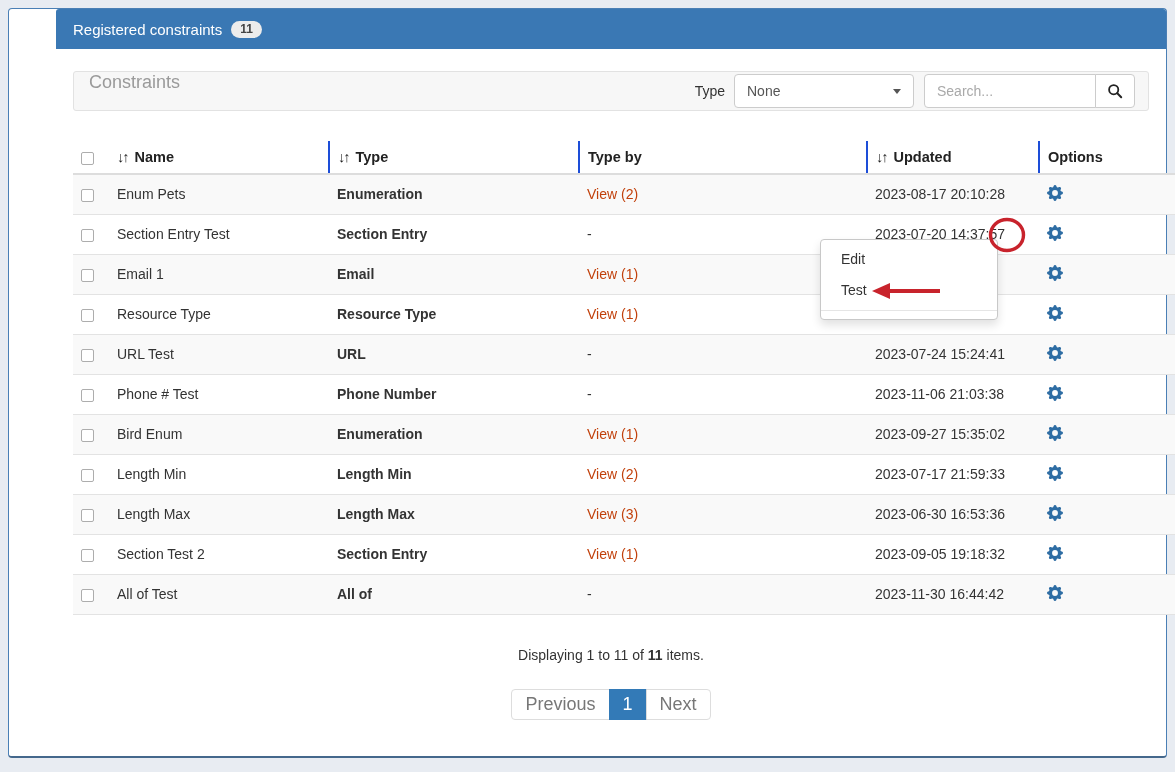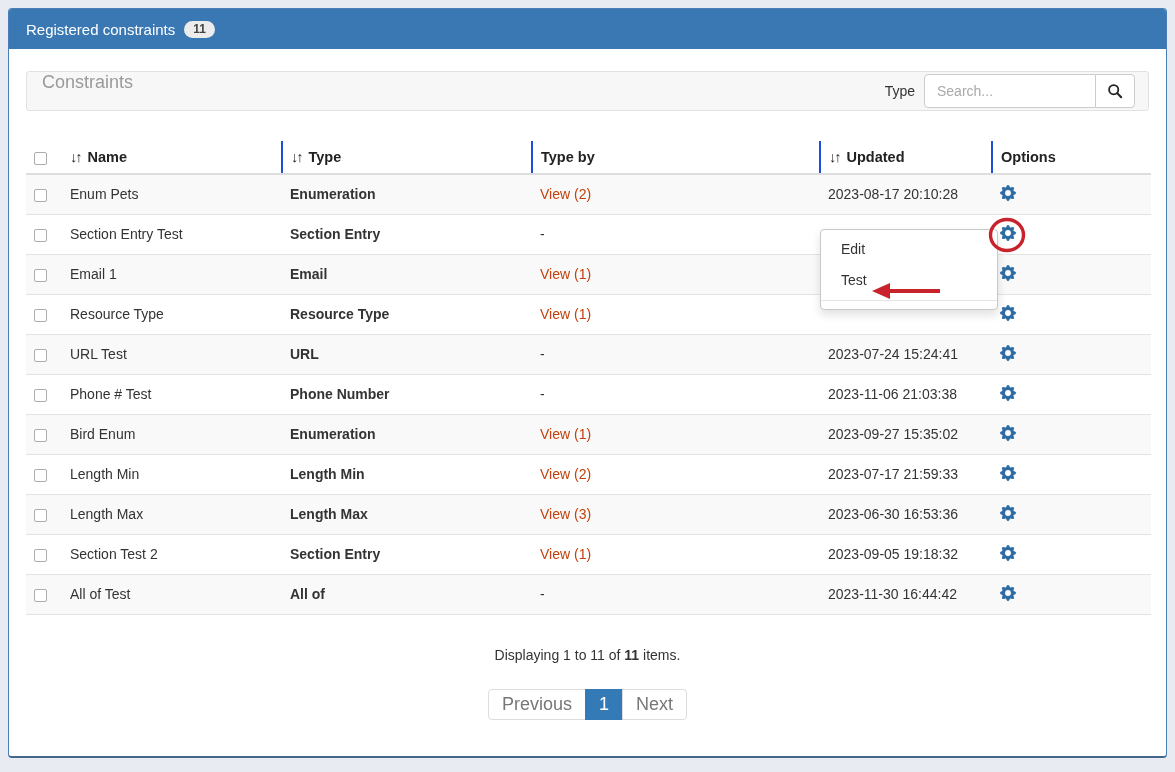--- a/index.html
+++ b/index.html
@@ -9,20 +9,21 @@
     background:#e8ecf2;
     position:relative;
     color:#333;
   }
   .panel {
     position:absolute; left:8px; top:8px; width:1159px; height:750px;
     background:#fff;
     border:1px solid #4a7fb5;
     border-bottom:2px solid #44688c;
     border-radius:4px;
+    padding-left:47px;
   }
   .panel-heading {
     height:40px; background:#3a78b4; border-radius:3px 3px 0 0;
     display:flex; align-items:center; padding:0 17px;
     color:#fff; font-size:15px;
   }
   .count-badge {
     margin-left:9px; background:#ececec; color:#444;
     border-radius:10px; padding:2px 9px; font-size:12px; font-weight:bold;
     line-height:13px;
@@ -66,21 +67,21 @@
   tbody tr.odd { background:#f9f9f9; }
   .checkbox {
     display:inline-block; width:13px; height:13px; background:#fff;
     border:1px solid #adadad; border-radius:2px; vertical-align:middle; cursor:pointer;
   }
   td.col-type { font-weight:bold; }
   a.view-link { color:#c2410c; text-decoration:none; cursor:pointer; }
   .gear-wrap { position:relative; display:inline-block; width:16px; height:16px; cursor:pointer; }
   
   .dropdown-menu {
-    position:absolute; left:820px; top:229px; width:178px;
+    position:absolute; left:820px; top:239px; width:178px;
     background:#fff; border:1px solid #c8c8c8; border-radius:4px;
     box-shadow:0 5px 10px rgba(0,0,0,.12);
     padding:4px 0; z-index:40; font-size:14px;
   }
   .dropdown-menu .item { padding:7px 20px; color:#333; cursor:pointer; line-height:17px; }
   .dropdown-menu .divider { height:1px; background:#e5e5e5; margin:4px 0; }
   
   .display-info { text-align:center; margin-top:32px; font-size:14px; color:#333; }
   .display-info b { font-weight:bold; }
   .pagination-wrap { text-align:center; margin-top:26px; }
@@ -102,20 +103,24 @@
 
   <div class="panel-heading">
     <span>Registered constraints</span>
     <span class="count-badge">11</span>
   </div>
 
   <div class="toolbar">
     <span class="toolbar-title">Constraints</span>
     <div class="toolbar-controls">
       <span class="type-label">Type</span>
+      <div class="type-select">
+        <span>None</span>
+        <span class="caret"></span>
+      </div>
       <div class="search-group">
         <input class="search-input" type="text" placeholder="Search..." style="">
         <button class="search-btn">
           <span style="display:inline-flex">
             <svg width="16" height="16" viewBox="0 0 16 16">
               <circle cx="6.7" cy="6.7" r="4.6" fill="none" stroke="#222" stroke-width="1.8"></circle>
               <line x1="10.3" y1="10.3" x2="14.2" y2="14.2" stroke="#222" stroke-width="2" stroke-linecap="round"></line>
             </svg>
           </span>
         </button>

